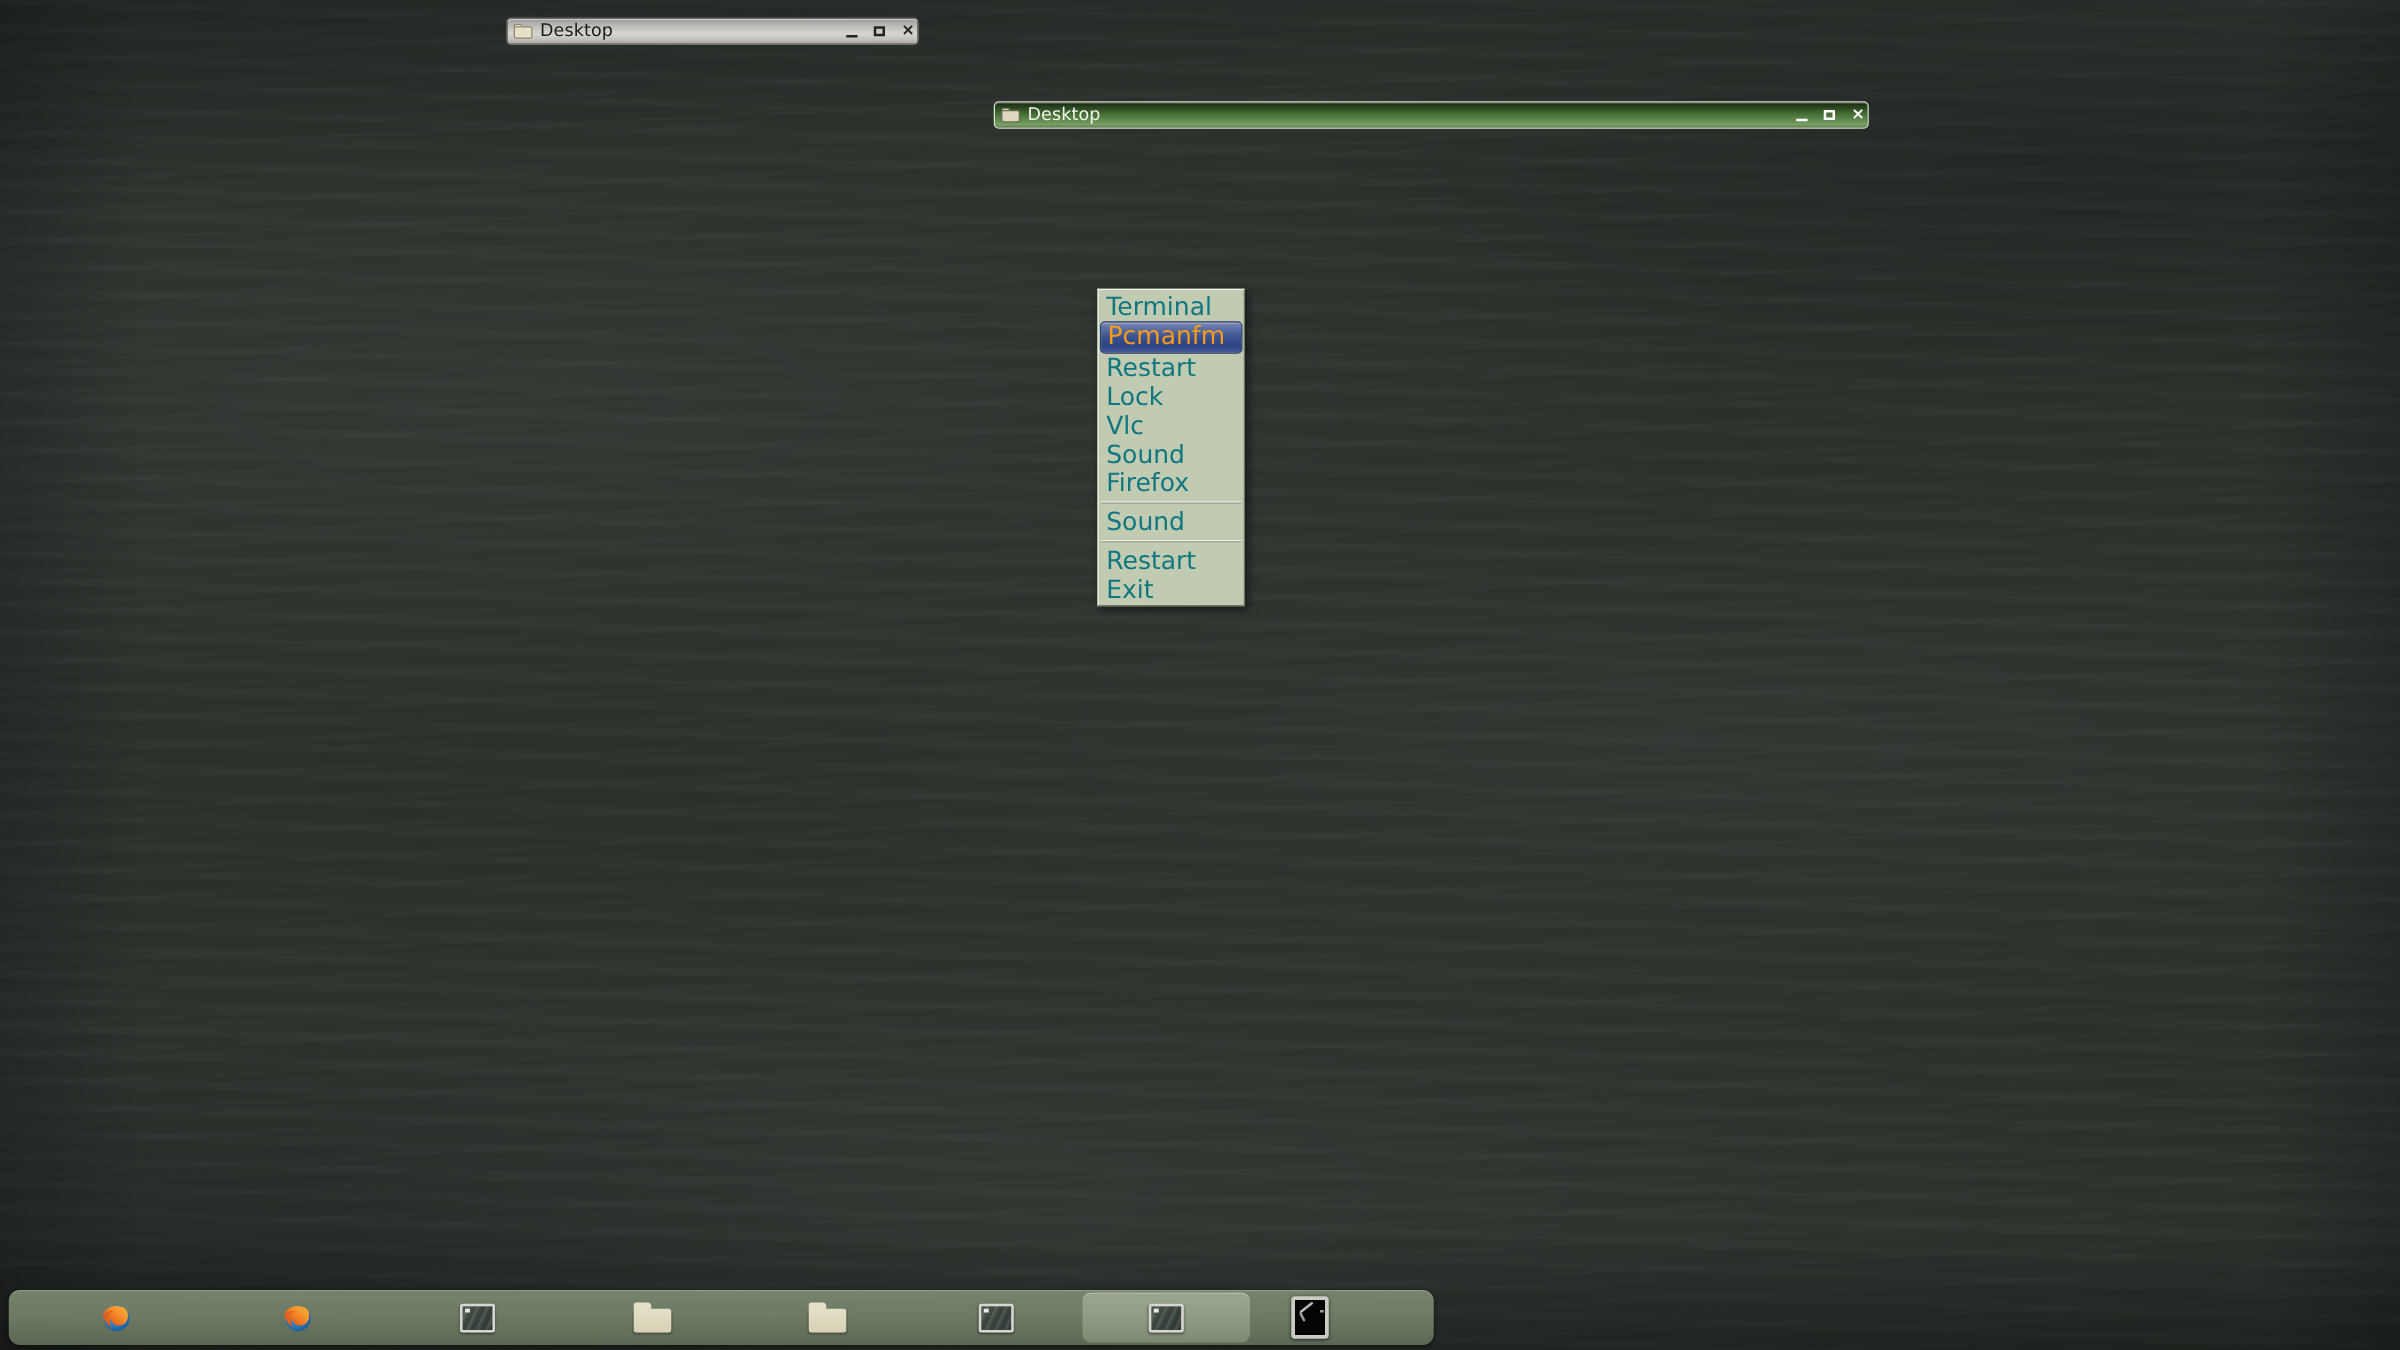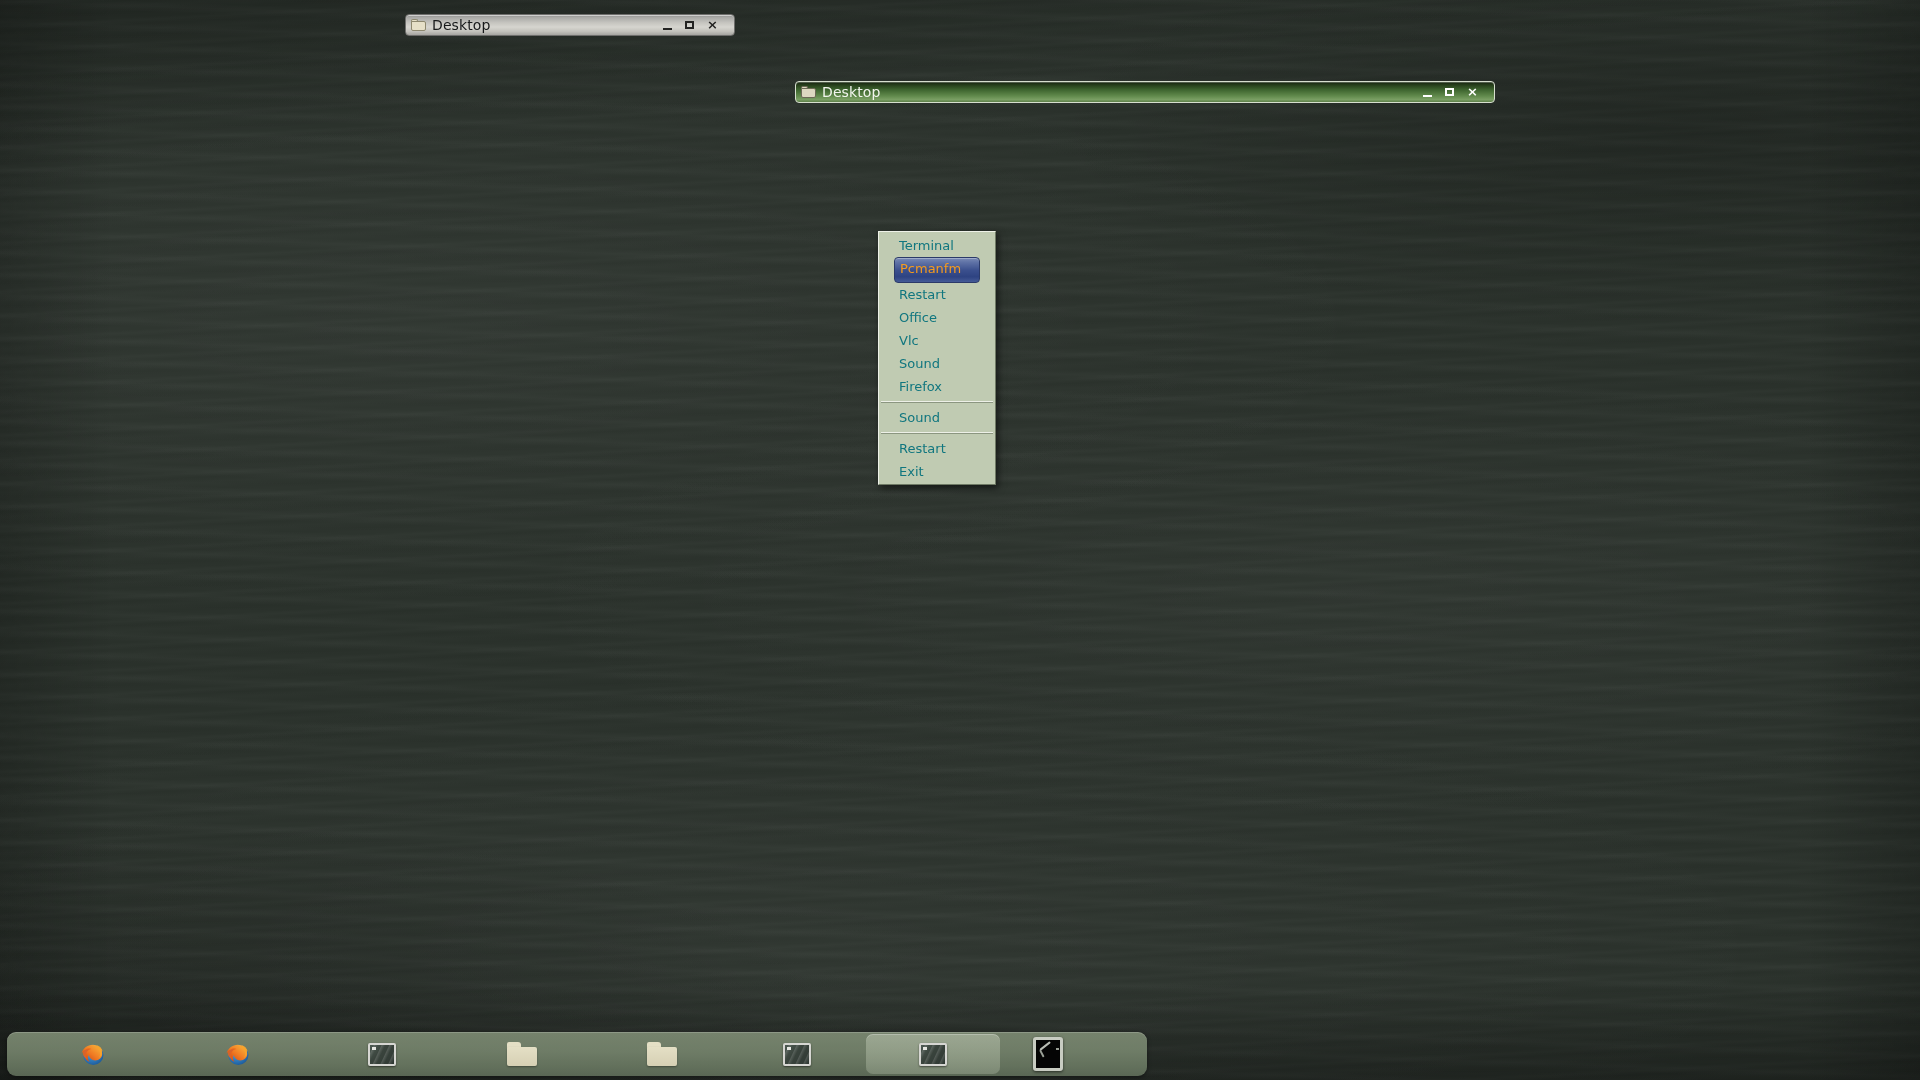--- a/index.html
+++ b/index.html
@@ -69,21 +69,21 @@
   .window {
     position: absolute;
     box-sizing: border-box;
   }
   .titlebar {
     position: relative;
     box-sizing: border-box;
     display: flex;
     align-items: center;
     height: 22px;
-    padding: 0 14px 0 5px;
+    padding: 0 0 0 5px;
     border-radius: 4px;
     overflow: hidden;
   }
   .titlebar.inactive {
     background: linear-gradient(to bottom,
       #8e8e8c 0%, #a9a9a6 12%, #c5c4bf 38%, #d6d5cf 60%, #c3c2bc 82%, #a5a4a0 100%);
     border: 1px solid #6e6e6c;
     box-shadow: inset 0 1px 0 rgba(255,255,255,.55);
   }
   .titlebar.active {
@@ -182,24 +182,24 @@
     border-bottom-color: #6f7a65;
     box-shadow: 2px 3px 7px rgba(0,0,0,.55);
     padding: 2px 0 1px 0;
   }
   .menu-item {
     position: relative;
     box-sizing: border-box;
     height: 23px;
     line-height: 23px;
     padding: 0 6px 0 5px;
-    font-size: 13px;
+    font-size: 20px;
     color: #10767f;
     white-space: nowrap;
-    margin: 0 15px;
+    margin: 0 1px;
   }
   .menu-item.selected {
     color: #f79b1b;
     background: linear-gradient(to bottom,
       #7a8bb5 0%, #5f72a6 18%, #3a4f8d 52%, #2e4382 78%, #445a96 100%);
     border: 1px solid #2b3a69;
     border-radius: 4px;
     box-shadow: inset 0 1px 0 rgba(255,255,255,.30);
     height: 26px;
     line-height: 21px;
@@ -375,21 +375,21 @@
     <div class="menu-item">
       <span>Terminal</span>
     </div>
     <div class="menu-item selected">
       <span>Pcmanfm</span>
     </div>
     <div class="menu-item">
       <span>Restart</span>
     </div>
     <div class="menu-item">
-      <span>Office</span>
+      <span>Lock</span>
     </div>
     <div class="menu-item">
       <span>Vlc</span>
     </div>
     <div class="menu-item">
       <span>Sound</span>
     </div>
     <div class="menu-item">
       <span>Firefox</span>
     </div>

